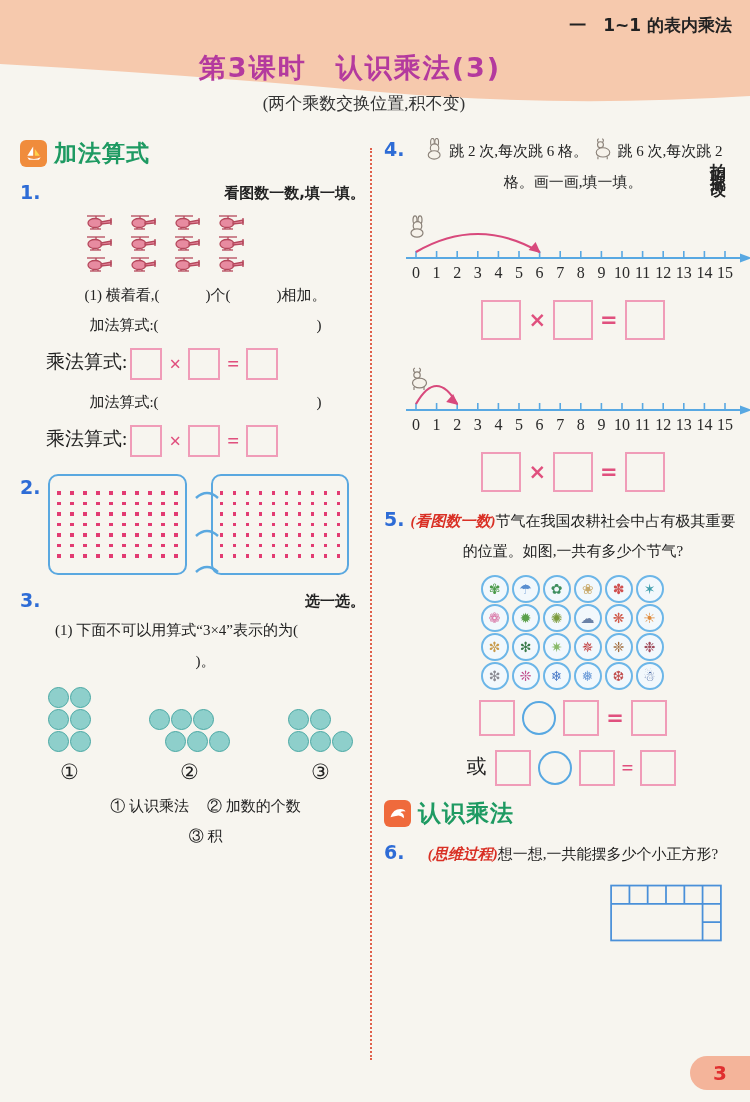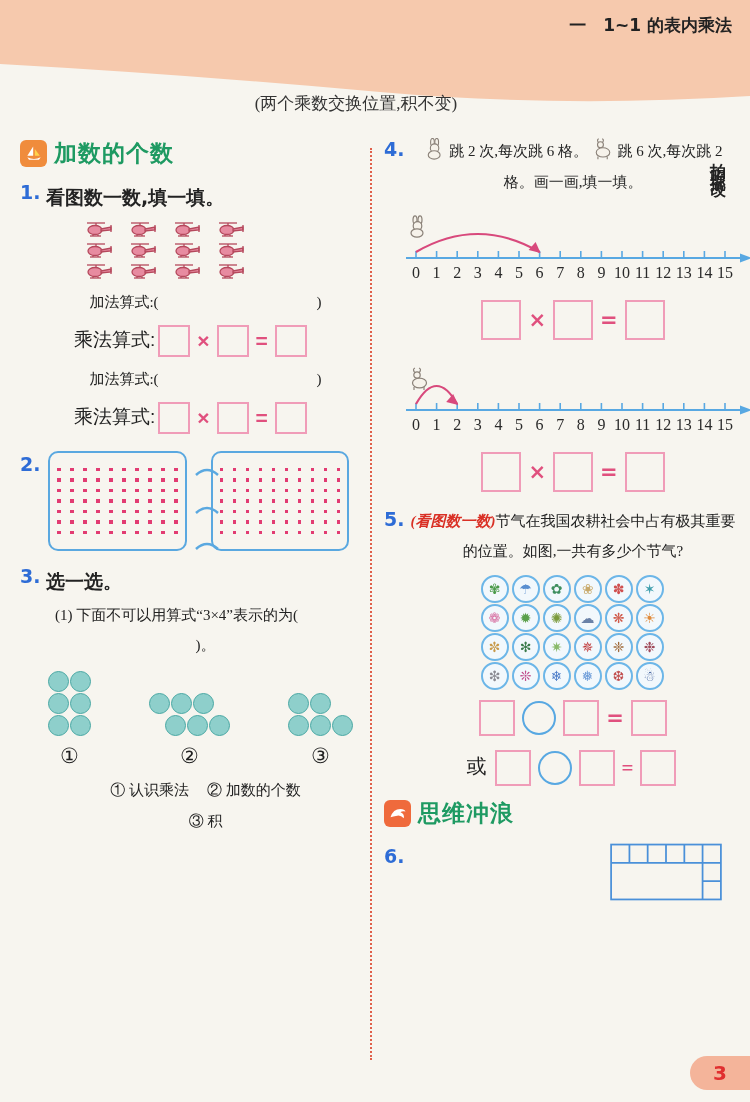--- a/index.html
+++ b/index.html
@@ -12,55 +12,55 @@
   html,body{margin:0;padding:0;background:#e9e6df;}
   .page{position:relative;width:750px;height:1102px;background:var(--paper);
     overflow:hidden;font-family:"DejaVu Sans",sans-serif;color:var(--text);}
   
   .band-svg{position:absolute;top:0;left:0;}
   .band-text{position:absolute;top:14px;right:18px;font-size:17px;font-weight:bold;color:#222;}
   .camera-label{position:absolute;top:150px;right:22px;writing-mode:vertical-rl;
     font-size:16px;font-weight:bold;letter-spacing:6px;color:#222;}
   .page-title{position:absolute;top:50px;left:0;width:700px;text-align:center;
     font-size:27px;font-weight:bold;color:var(--title);letter-spacing:2px;}
-  .page-subtitle{position:absolute;top:92px;left:6px;width:700px;text-align:center;
+  .page-subtitle{position:absolute;top:92px;left:14px;width:700px;text-align:center;
     font-size:17px;color:#333;font-family:"Liberation Serif",serif;}
   
   .col-divider{position:absolute;left:370px;top:148px;height:912px;width:0;
     border-left:2px dotted var(--divider);}
   .col{position:absolute;top:136px;}
   .col.left{left:20px;width:345px;}
   .col.right{left:384px;width:352px;}
   
   .sec-header{display:flex;align-items:center;gap:7px;margin:2px 0 10px 0;}
   .sec-icon{width:27px;height:27px;border-radius:6px;background:var(--secorange);
     display:flex;align-items:center;justify-content:center;flex:0 0 auto;}
   .sec-icon.red{background:#ef6a3c;}
   .sec-label{font-size:23px;font-weight:bold;color:var(--secgreen);letter-spacing:1px;}
   
   .q{position:relative;padding-left:26px;margin-bottom:4px;}
   .qnum{position:absolute;left:0;top:2px;color:var(--qblue);font-weight:bold;font-size:19px;}
-  .qbold{font-size:19px;font-weight:bold;line-height:1.9;}
+  .qbold{font-size:15px;font-weight:bold;line-height:1.9;text-align:right;}
   .serifline{font-family:"Liberation Serif",serif;font-size:15px;line-height:2.05;text-align:center;}
   .tag{color:var(--tagred);font-style:italic;font-weight:bold;}
   .gap{display:inline-block;height:1px;}
   
   .heli-grid{margin:6px 0 6px 38px;}
   .heli-row{display:flex;gap:14px;margin:3px 0;}
   .heli{width:30px;height:18px;display:inline-block;}
   
   .abox{display:inline-block;width:28px;height:28px;border:2px solid var(--boxpink);
     vertical-align:middle;background:transparent;margin:0 3px;}
   .abox.big{width:36px;height:36px;}
   .abox.med{width:32px;height:32px;}
   .op{color:var(--oppink);font-weight:bold;font-size:21px;margin:0 4px;vertical-align:middle;}
   .opcircle{display:inline-block;width:30px;height:30px;border:2px solid var(--nl);
     border-radius:50%;vertical-align:middle;margin:0 4px;}
   .eqrow{text-align:center;margin:10px 0 14px 0;}
-  .mulrow{font-family:Liberation Sans, sans-serif;font-size:19px;line-height:2.2;margin-left:28px;}
+  .mulrow{font-family:Liberation Serif, serif;font-size:19px;line-height:2.2;}
   
   .dot-panels{position:relative;display:flex;gap:24px;margin:10px 0 12px 2px;}
   .dot-panel{border:2px solid var(--panelblue);border-radius:10px;padding:8px 7px;}
   .dot-row{display:flex;gap:9.5px;margin:7px 0;}
   .dot{width:3.5px;height:3.5px;background:var(--dotpink);}
   .panel-connectors{position:absolute;left:50%;top:6px;transform:translateX(-50%);}
   
   .q3-options{display:flex;align-items:flex-end;gap:58px;margin:10px 0 6px 2px;}
   .opt-dots .odrow{display:flex;gap:1px;margin-bottom:1px;}
   .ocirc{width:21px;height:21px;border-radius:50%;background:var(--teal);
@@ -85,35 +85,36 @@
 </head>
 <body>
 
 <div class="page">
 
   <svg class="band-svg" width="750" height="120" viewBox="0 0 750 120">
     <path d="M0,0 H750 V96 Q560,108 380,92 Q180,74 0,64 Z" fill="var(--band)"></path>
   </svg>
   <div class="band-text">一　1~1 的表内乘法</div>
   <div class="camera-label">拍照批改</div>
+  <div class="page-title">第3课时　认识乘法(3)</div>
   <div class="page-subtitle">(两个乘数交换位置,积不变)</div>
 
   <div class="col-divider"></div>
 
   <div class="col left">
 
     <div class="sec-header">
       <span class="sec-icon">
         <svg width="20" height="20" viewBox="0 0 24 24">
           <path d="M11 3 L11 14 L4 14 Z" fill="#ffffff"></path>
           <path d="M13 6 L13 14 L19 14 Z" fill="#ffd34d"></path>
           <path d="M4 16 Q12 20 20 16 L18 19 H6 Z" fill="#ffffff"></path>
         </svg>
       </span>
-      <span class="sec-label">加数的个数</span>
+      <span class="sec-label">加法算式</span>
     </div>
 
     <div class="q">
       <span class="qnum">1.</span>
       <div class="qbold">看图数一数,填一填。</div>
       <div class="heli-grid" id="heli-grid">
           <div class="heli-row">
             <span class="heli"><svg width="30" height="18" viewBox="0 0 30 18">
                 <g stroke="#b5485c" stroke-width="1.3" fill="#e78ba0">
                   <line x1="3" y1="2" x2="21" y2="2"></line>
@@ -257,20 +258,21 @@
                   <ellipse cx="11" cy="9" rx="7" ry="4.5"></ellipse>
                   <path d="M17 8 L27 6 L27 9 L17 10 Z"></path>
                   <line x1="27" y1="4" x2="27" y2="11"></line>
                   <line x1="6" y1="15" x2="17" y2="15"></line>
                   <line x1="9" y1="13.5" x2="9" y2="15"></line>
                   <line x1="14" y1="13.5" x2="14" y2="15"></line>
                 </g>
               </svg></span>
           </div>
         </div>
+      <div class="serifline"><span>(1) 横着看,(</span><span class="gap" style="width: 46px;"></span><span>)个(</span><span class="gap" style="width: 46px;"></span><span>)相加。</span></div>
       <div class="serifline"><span>加法算式:(</span><span class="gap" style="width: 158px;"></span><span>)</span></div>
       <div class="mulrow">
         <span>乘法算式:</span><span class="abox"></span><span class="op">×</span><span class="abox"></span><span class="op">=</span><span class="abox"></span>
       </div>
       <div class="serifline"><span>加法算式:(</span><span class="gap" style="width: 158px;"></span><span>)</span></div>
       <div class="mulrow">
         <span>乘法算式:</span><span class="abox"></span><span class="op">×</span><span class="abox"></span><span class="op">=</span><span class="abox"></span>
       </div>
     </div>
 
@@ -729,25 +731,26 @@
         <span class="abox med"></span><span class="opcircle"></span><span class="abox med"></span><span class="op">=</span><span class="abox med"></span>
       </div>
     </div>
 
     <div class="sec-header">
       <span class="sec-icon red">
         <svg width="20" height="20" viewBox="0 0 24 24">
           <path d="M3 16 Q6 6 15 6 Q20 6 21 9 Q17 8 15 10 Q20 12 19 17 Q15 13 11 14 Q6 15 3 16 Z" fill="#ffffff"></path>
         </svg>
       </span>
-      <span class="sec-label">思维冲浪</span>
+      <span class="sec-label">认识乘法</span>
     </div>
 
     <div class="q">
       <span class="qnum">6.</span>
+      <div class="serifline"><span class="tag">(思维过程)</span><span>想一想,一共能摆多少个小正方形?</span></div>
       <div class="fig-wrap">
         <svg width="112" height="58" viewBox="0 0 102 52">
           <g stroke="var(--gridblue)" stroke-width="1.6" fill="none">
             <rect x="1" y="1" width="100" height="50"></rect>
             <line x1="1" y1="17.7" x2="101" y2="17.7"></line>
             <line x1="17.7" y1="1" x2="17.7" y2="17.7"></line>
             <line x1="34.3" y1="1" x2="34.3" y2="17.7"></line>
             <line x1="51" y1="1" x2="51" y2="17.7"></line>
             <line x1="67.7" y1="1" x2="67.7" y2="17.7"></line>
             <line x1="84.3" y1="1" x2="84.3" y2="51"></line>

